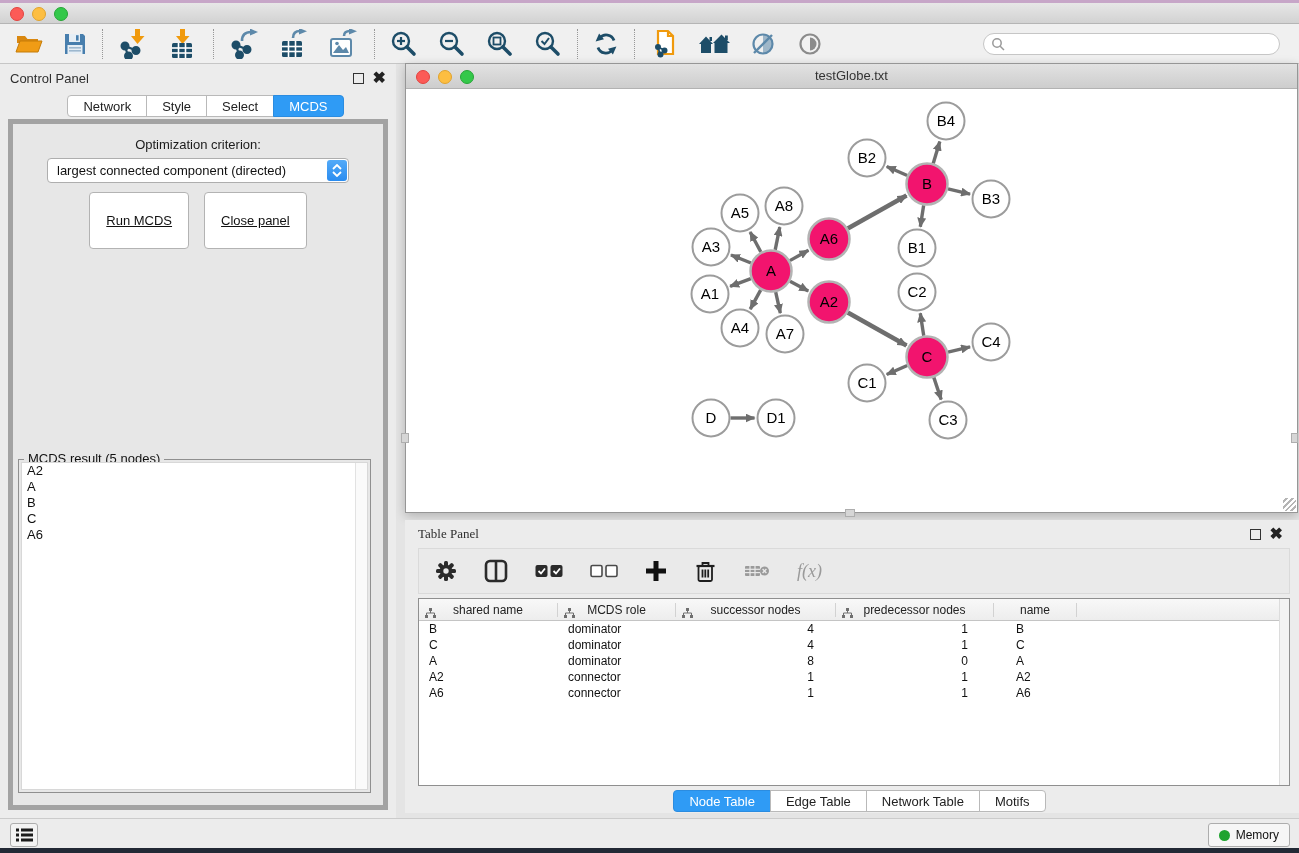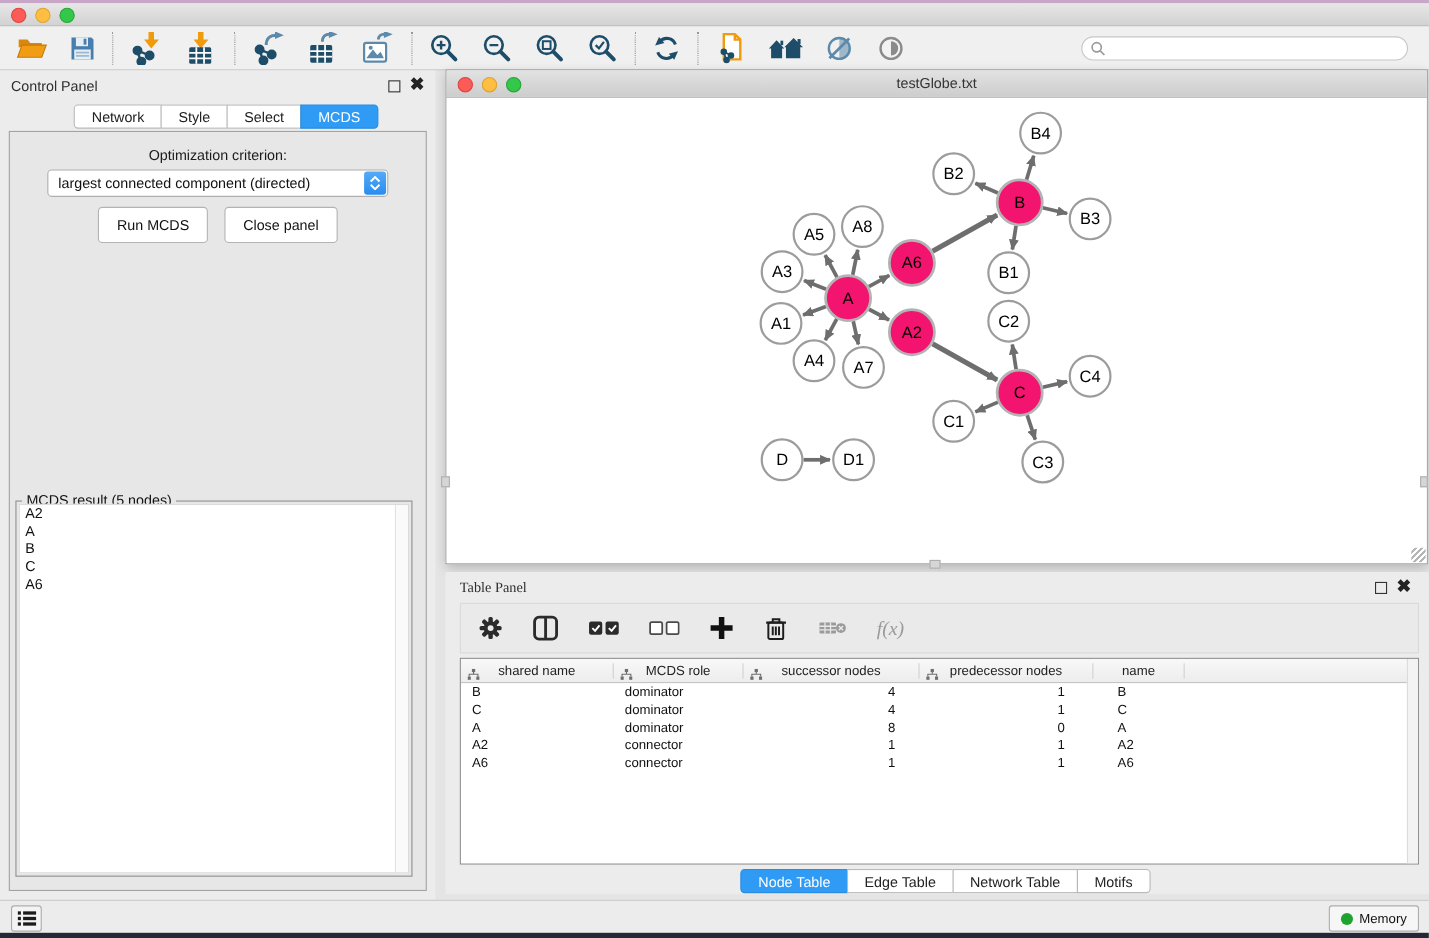--- a/index.html
+++ b/index.html
@@ -36,30 +36,30 @@
   .panel-header .ph-icons{margin-left:auto;display:flex;gap:9px;align-items:center;}
   .float-icon{width:9px;height:9px;border:1.5px solid #333;display:inline-block;}
   .close-icon{font-size:16px;font-weight:700;color:#222;line-height:12px;}
   #cp-tabs{position:absolute;top:31px;left:0;right:0;display:flex;justify-content:center;}
   .seg-tab{height:20px;padding:0 15px;background:#fff;border:1px solid #b9b9b9;margin-left:-1px;
     font-size:13px;color:#222;display:flex;align-items:center;cursor:pointer;}
   .seg-tab:first-child{border-radius:4px 0 0 4px;margin-left:15px;}
   .seg-tab:last-child{border-radius:0 4px 4px 0;}
   .seg-tab.active{background:#2f9bf5;border-color:#2b8ce0;color:#fff;}
   #cp-inner{position:absolute;top:55px;left:8px;right:8px;bottom:8px;background:#e7e7e7;
-    border:1px solid #a3a3a3;}
+    border:5px solid #a3a3a3;}
   #opt-label{position:absolute;top:13px;left:0;right:0;text-align:center;font-size:13px;color:#1b1b1b;}
   #criterion-select{position:absolute;top:34px;left:34px;right:34px;height:25px;background:#fff;
     border:1px solid #aeaeae;border-radius:4px;display:flex;align-items:center;box-sizing:border-box;cursor:pointer;}
   #criterion-select .val{flex:1;font-size:13px;color:#111;padding-left:9px;white-space:nowrap;overflow:hidden;}
   #criterion-select .stepper{width:20px;align-self:stretch;margin:1px;border-radius:3px;
     background:linear-gradient(#53aaf8,#2a8cf0);display:flex;flex-direction:column;align-items:center;justify-content:center;gap:1px;}
   .btn-row{position:absolute;top:68px;left:0;right:0;display:flex;justify-content:center;gap:15px;}
-  .mac-btn{height:23px;padding:4px 16px;background:#fff;border:1px solid #b3b3b3;border-radius:4px;
-    font-size:13px;color:#111;display:flex;align-items:center;cursor:pointer;}
+  .mac-btn{height:23px;padding:16px 16px;background:#fff;border:1px solid #b3b3b3;border-radius:4px;
+    font-size:13px;color:#111;display:flex;align-items:center;cursor:pointer;text-decoration:underline;}
   #result-group{position:absolute;left:5px;right:12px;top:335px;bottom:12px;border:1px solid #8f8f8f;}
   #result-title{position:absolute;top:-9px;left:5px;background:#e7e7e7;padding:0 4px;font-size:13px;color:#111;}
   #result-list{position:absolute;inset:2px;background:#fff;border:1px solid #d8d8d8;overflow:hidden;}
   #result-scroll{position:absolute;right:0;top:0;bottom:0;width:11px;background:#fafafa;border-left:1px solid #e2e2e2;}
   .list-item{font-size:13px;color:#111;line-height:16px;padding-left:5px;}
   
   #network-window{position:absolute;left:405px;top:63px;width:893px;height:450px;background:#fff;
     border:1px solid #969696;box-sizing:border-box;box-shadow:0 3px 10px rgba(0,0,0,.22);}
   #nw-titlebar{height:24px;background:linear-gradient(#e2e2e2,#cdcdcd);border-bottom:1px solid #b2b2b2;position:relative;}
   #nw-titlebar .lights{top:6px;}

